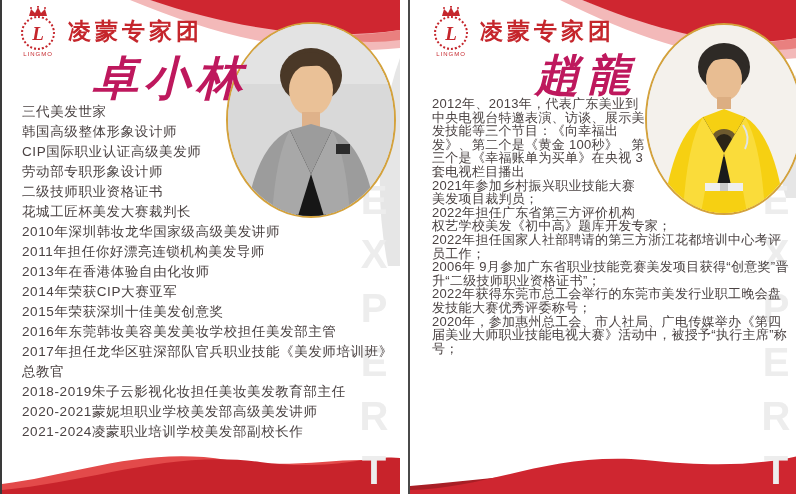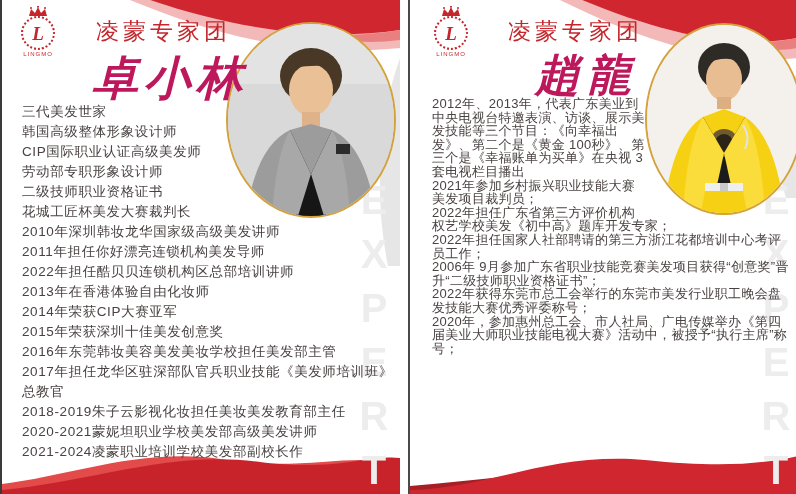--- a/index.html
+++ b/index.html
@@ -12,21 +12,21 @@
   .ribbon{top:0;right:0;}
   .wave{bottom:0;left:0;}
   
   .logo{position:absolute;width:46px;text-align:center;}
   .card.left .logo{left:13px;top:6px;}
   .card.right .logo{left:18px;top:6px;}
   .logo .crown{height:10px;line-height:10px;}
   .logo .ring{width:30px;height:30px;margin:0 auto;border:2px dotted #c5262c;border-radius:50%;display:flex;align-items:center;justify-content:center;}
   .logo .ring span{font-family:"Liberation Serif","DejaVu Serif",serif;font-style:italic;font-weight:bold;font-size:19px;color:#c5262c;line-height:1;}
   .logo .sub{font-size:6px;color:#c5262c;letter-spacing:1px;margin-top:1px;}
-  .team-title{position:absolute;top:16px;font-size:23px;font-weight:normal;color:#c5262c;letter-spacing:4px;margin-left:28px;}
+  .team-title{position:absolute;top:16px;font-size:23px;font-weight:bold;color:#c5262c;letter-spacing:4px;}
   .card.left .team-title{left:66px;}
   .card.right .team-title{left:70px;}
   
   .person-name{position:absolute;font-family:"DejaVu Serif","Liberation Serif",serif;font-weight:bold;font-style:italic;color:#be185d;z-index:5;}
   .card.left .person-name{left:90px;top:48px;font-size:46px;letter-spacing:6px;}
   .card.right .person-name{left:125px;top:46px;font-size:44px;letter-spacing:8px;}
   
   .photo{position:absolute;border:2px solid #d4a23c;border-radius:50%;overflow:hidden;z-index:4;background:#ddd;}
   .card.left .photo{left:224px;top:22px;width:166px;height:192px;}
   .card.right .photo{left:235px;top:23px;width:154px;height:188px;}
@@ -96,21 +96,20 @@
 
     <div class="cred-list">
         <div class="cred-item">三代美发世家</div>
         <div class="cred-item">韩国高级整体形象设计师</div>
         <div class="cred-item">CIP国际职业认证高级美发师</div>
         <div class="cred-item">劳动部专职形象设计师</div>
         <div class="cred-item">二级技师职业资格证书</div>
         <div class="cred-item">花城工匠杯美发大赛裁判长</div>
         <div class="cred-item">2010年深圳韩妆龙华国家级高级美发讲师</div>
         <div class="cred-item">2011年担任你好漂亮连锁机构美发导师</div>
-        <div class="cred-item">2022年担任酷贝贝连锁机构区总部培训讲师</div>
         <div class="cred-item">2013年在香港体验自由化妆师</div>
         <div class="cred-item">2014年荣获CIP大赛亚军</div>
         <div class="cred-item">2015年荣获深圳十佳美发创意奖</div>
         <div class="cred-item">2016年东莞韩妆美容美发美妆学校担任美发部主管</div>
         <div class="cred-item">2017年担任龙华区驻深部队官兵职业技能《美发师培训班》总教官</div>
         <div class="cred-item">2018-2019朱子云影视化妆担任美妆美发教育部主任</div>
         <div class="cred-item">2020-2021蒙妮坦职业学校美发部高级美发讲师</div>
         <div class="cred-item">2021-2024凌蒙职业培训学校美发部副校长作</div>
       </div>
 

